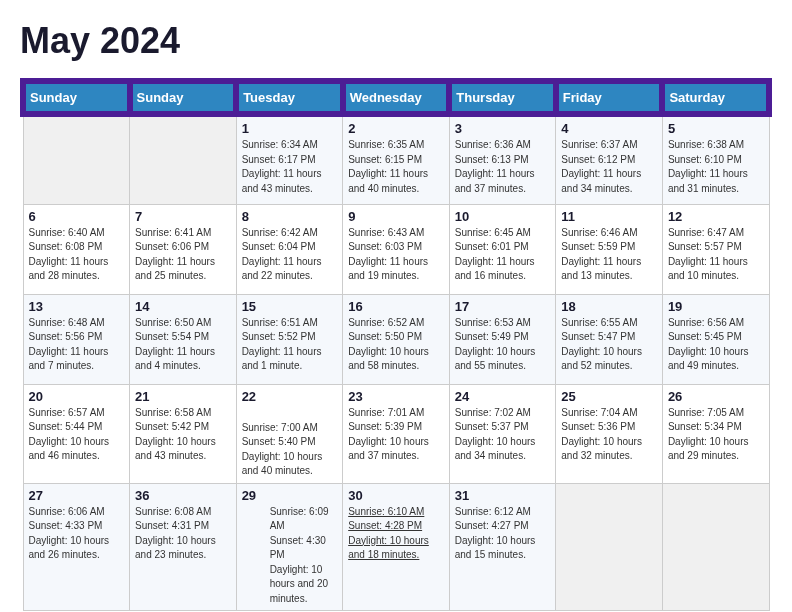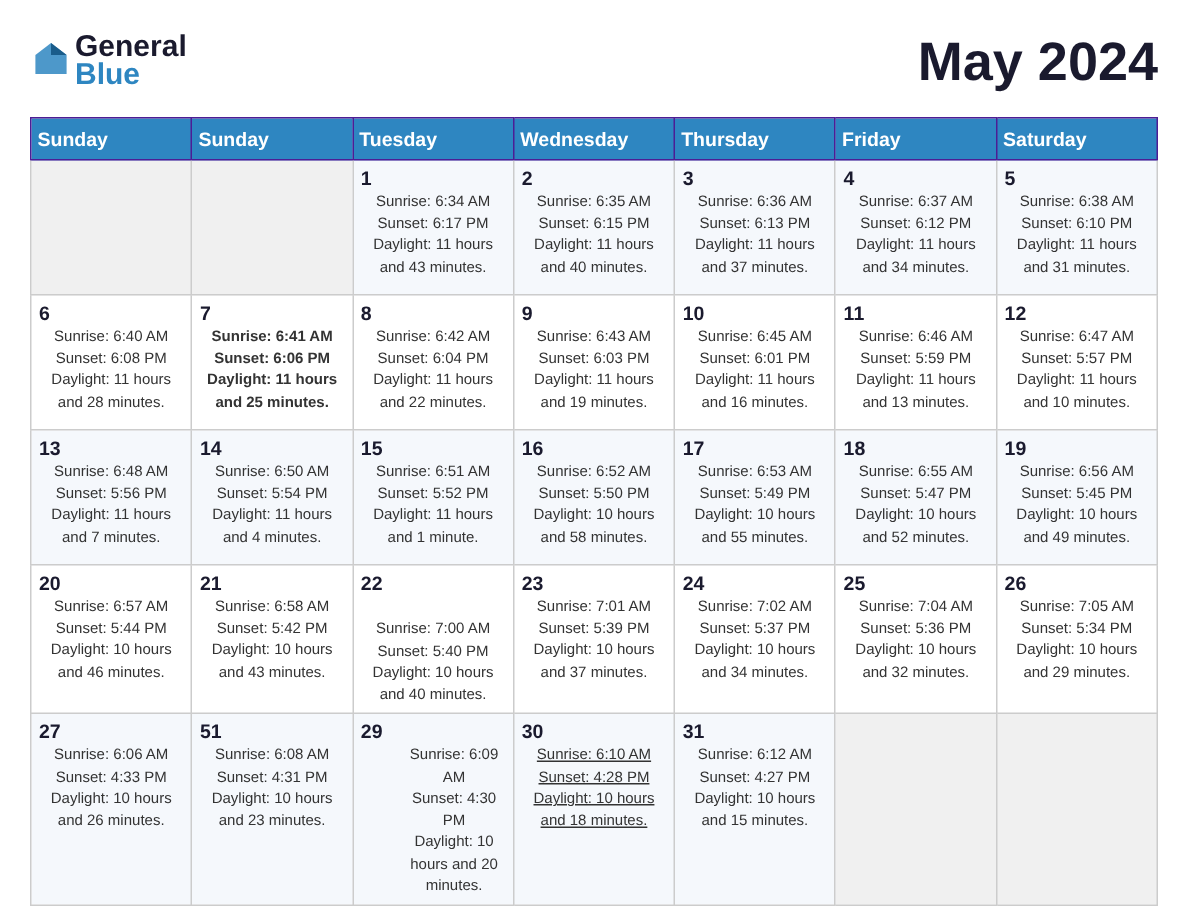--- a/index.html
+++ b/index.html
@@ -45,21 +45,21 @@
     }
     thead tr {
       background: #2e86c1;
       color: #fff;
     }
     thead th {
       padding: 6px 4px;
       font-size: 13px;
       font-weight: bold;
       text-align: left;
-      border: 1px solid #4c1d95;
+      border: 6px solid #4c1d95;
     }
     tbody tr {
       vertical-align: top;
     }
     tbody td {
       border: 1px solid #ccc;
       padding: 4px 5px;
       font-size: 10.5px;
       color: #333;
       min-height: 80px;
@@ -75,42 +75,29 @@
       font-size: 13px;
       font-weight: bold;
       color: #1a1a2e;
       display: block;
       margin-bottom: 2px;
     }
     .cell-info {
       font-size: 10px;
       color: #333;
       line-height: 1.45;
-      text-align: center;
     }
     .empty-cell {
       background: #f0f0f0 !important;
     }
   </style>
 </head>
 <body>
 
 <div class="header">
-  <div class="logo">
-    <div>
-      <svg class="logo-icon" viewBox="0 0 30 30">
-        <polygon points="15,2 28,12 28,28 2,28 2,12" fill="#2e86c1" opacity="0.85"></polygon>
-        <polygon points="15,2 28,12 15,12" fill="#1a5c8a"></polygon>
-      </svg>
-    </div>
-    <div style="margin-left:4px;">
-      <div style="font-size:20px;font-weight:bold;color:#1a1a2e;">General</div>
-      <div style="font-size:20px;font-weight:bold;color:#2e86c1;margin-top:-4px;">Blue</div>
-    </div>
-  </div>
   <div class="title-block">
     <div class="month-title">May 2024</div>
   </div>
 </div>
 
 <table>
   <thead>
     <tr>
     <th>Sunday</th>
         <th>Sunday</th>
@@ -158,21 +145,21 @@
       </tr>
       <tr>
         <td>
           <span class="day-number">6</span>
           <div class="cell-info" style="white-space: pre-line;">Sunrise: 6:40 AM
 Sunset: 6:08 PM
 Daylight: 11 hours and 28 minutes.</div>
         </td>
         <td>
           <span class="day-number">7</span>
-          <div class="cell-info" style="white-space: pre-line; font-weight: bold;">Sunrise: 6:41 AM
+          <div class="cell-info" style="white-space: pre-line;">Sunrise: 6:41 AM
 Sunset: 6:06 PM
 Daylight: 11 hours and 25 minutes.</div>
         </td>
         <td>
           <span class="day-number">8</span>
           <div class="cell-info" style="white-space: pre-line;">Sunrise: 6:42 AM
 Sunset: 6:04 PM
 Daylight: 11 hours and 22 minutes.</div>
         </td>
         <td>
@@ -289,21 +276,21 @@
         </td>
       </tr>
       <tr>
         <td>
           <span class="day-number">27</span>
           <div class="cell-info" style="white-space: pre-line;">Sunrise: 6:06 AM
 Sunset: 4:33 PM
 Daylight: 10 hours and 26 minutes.</div>
         </td>
         <td>
-          <span class="day-number">51</span>
+          <span class="day-number">36</span>
           <div class="cell-info" style="white-space: pre-line;">Sunrise: 6:08 AM
 Sunset: 4:31 PM
 Daylight: 10 hours and 23 minutes.</div>
         </td>
         <td>
           <span class="day-number">29</span>
           <div class="cell-info" style="white-space: pre-line; margin-left: 28px;">Sunrise: 6:09 AM
 Sunset: 4:30 PM
 Daylight: 10 hours and 20 minutes.</div>
         </td>

